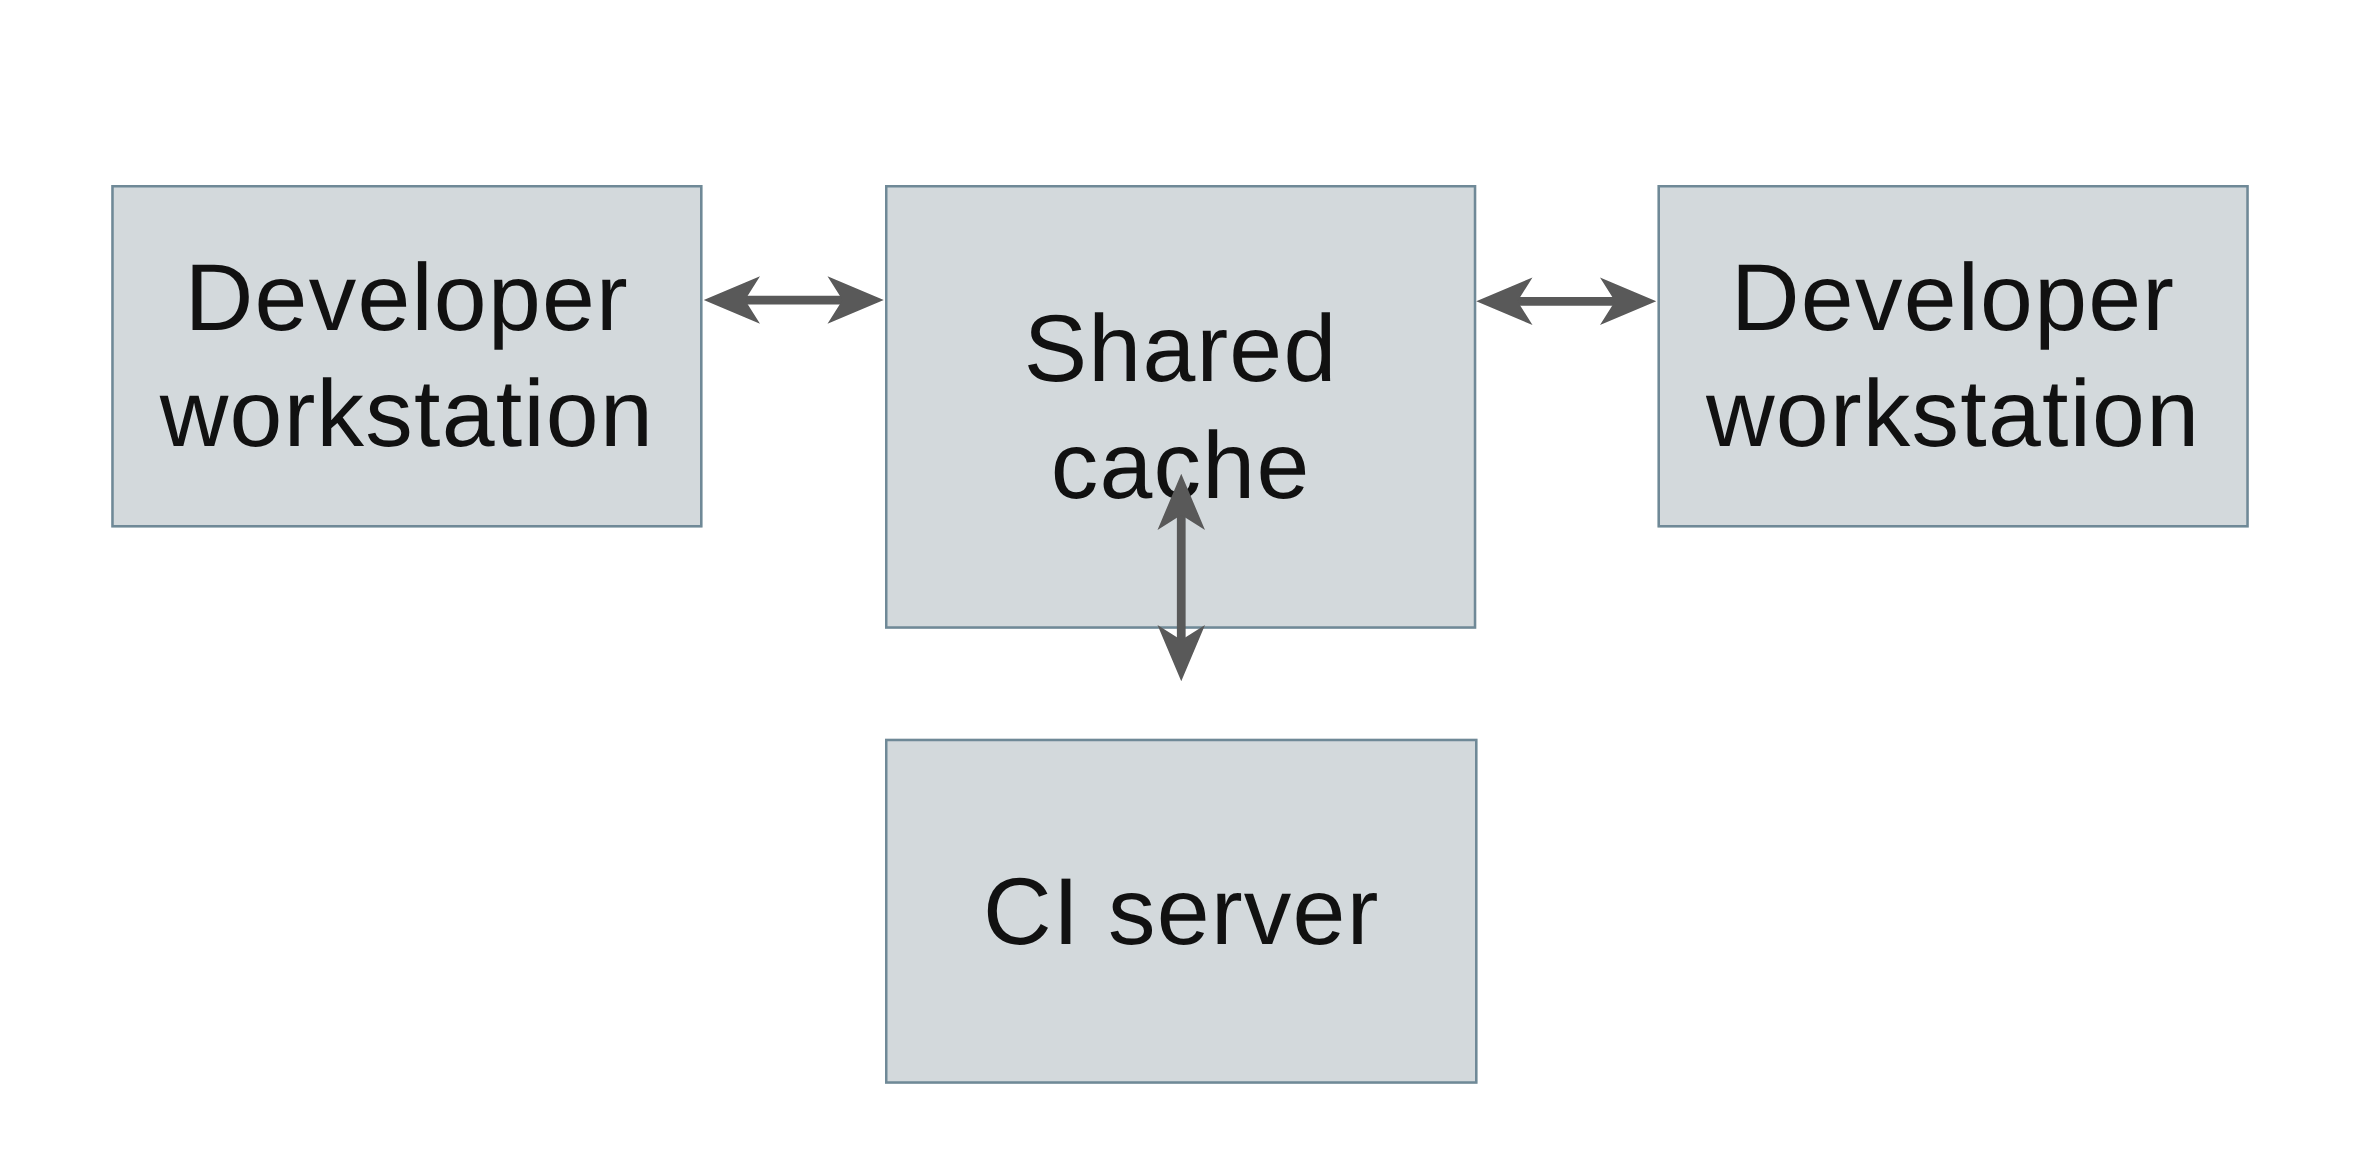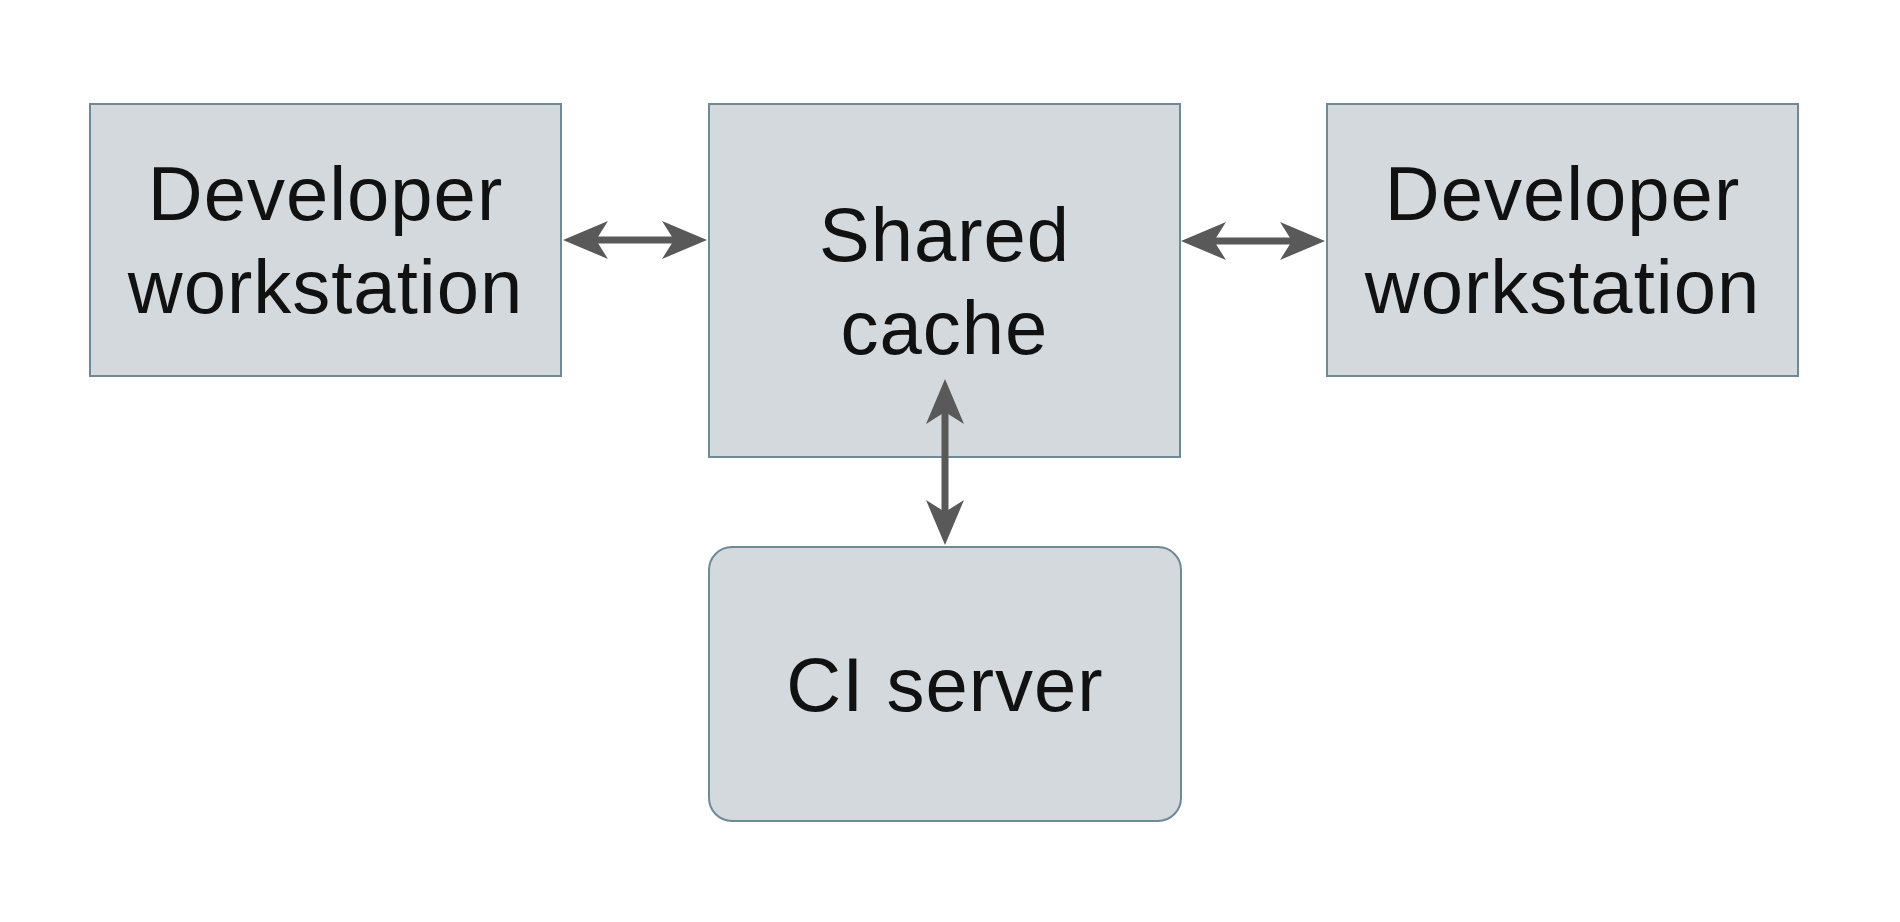--- a/index.html
+++ b/index.html
@@ -22,25 +22,26 @@
     border: 2px solid #6f8997;
     display: flex;
     align-items: center;
     justify-content: center;
     text-align: center;
     font-size: 76px;
     line-height: 93px;
     letter-spacing: 1px;
     color: #111111;
     white-space: pre-line;
+    margin-top: 45px;
   }
   .node-dev-left  { left: 89px;   top: 103px; width: 473px; height: 274px; }
   .node-cache     { left: 708px;  top: 103px; width: 473px; height: 355px; }
   .node-dev-right { left: 1326px; top: 103px; width: 473px; height: 274px; }
-  .node-ci        { left: 708px;  top: 546px; width: 474px; height: 276px; border-radius: 24px; }
+  .node-ci        { left: 708px;  top: 546px; width: 474px; height: 276px; }
 
   .arrow { position: absolute; }
   .arrow-h1 { left: 562px;  top: 218px; width: 146px; height: 44px; }
   .arrow-h2 { left: 1180px; top: 219px; width: 146px; height: 44px; }
   .arrow-v  { left: 923px;  top: 378px; width: 44px;  height: 168px; }
   .arrow svg { display: block; }
   .arrow line    { stroke: #595959; stroke-width: 7; }
   .arrow polygon { fill: #595959; }
 </style>
 </head>

